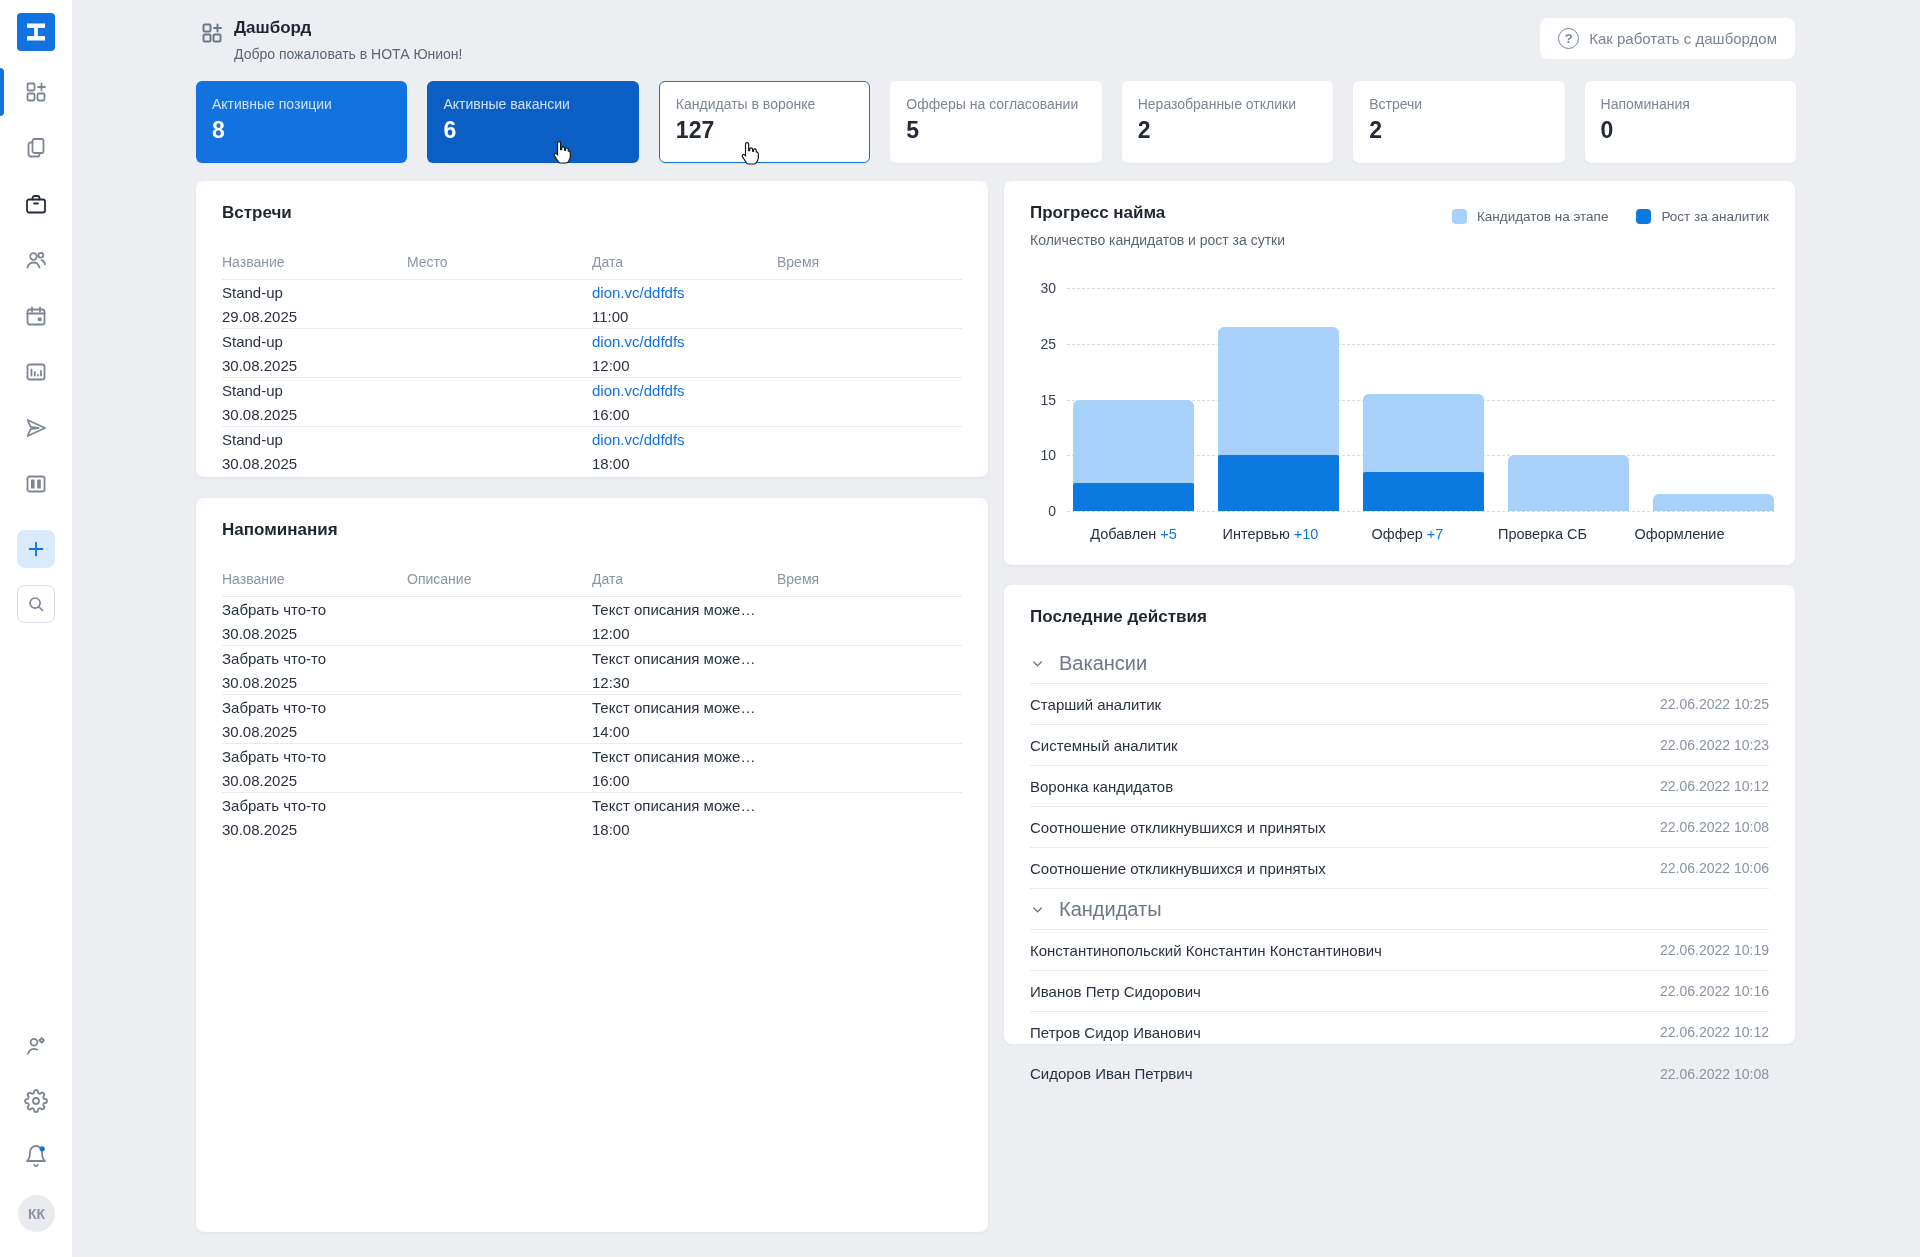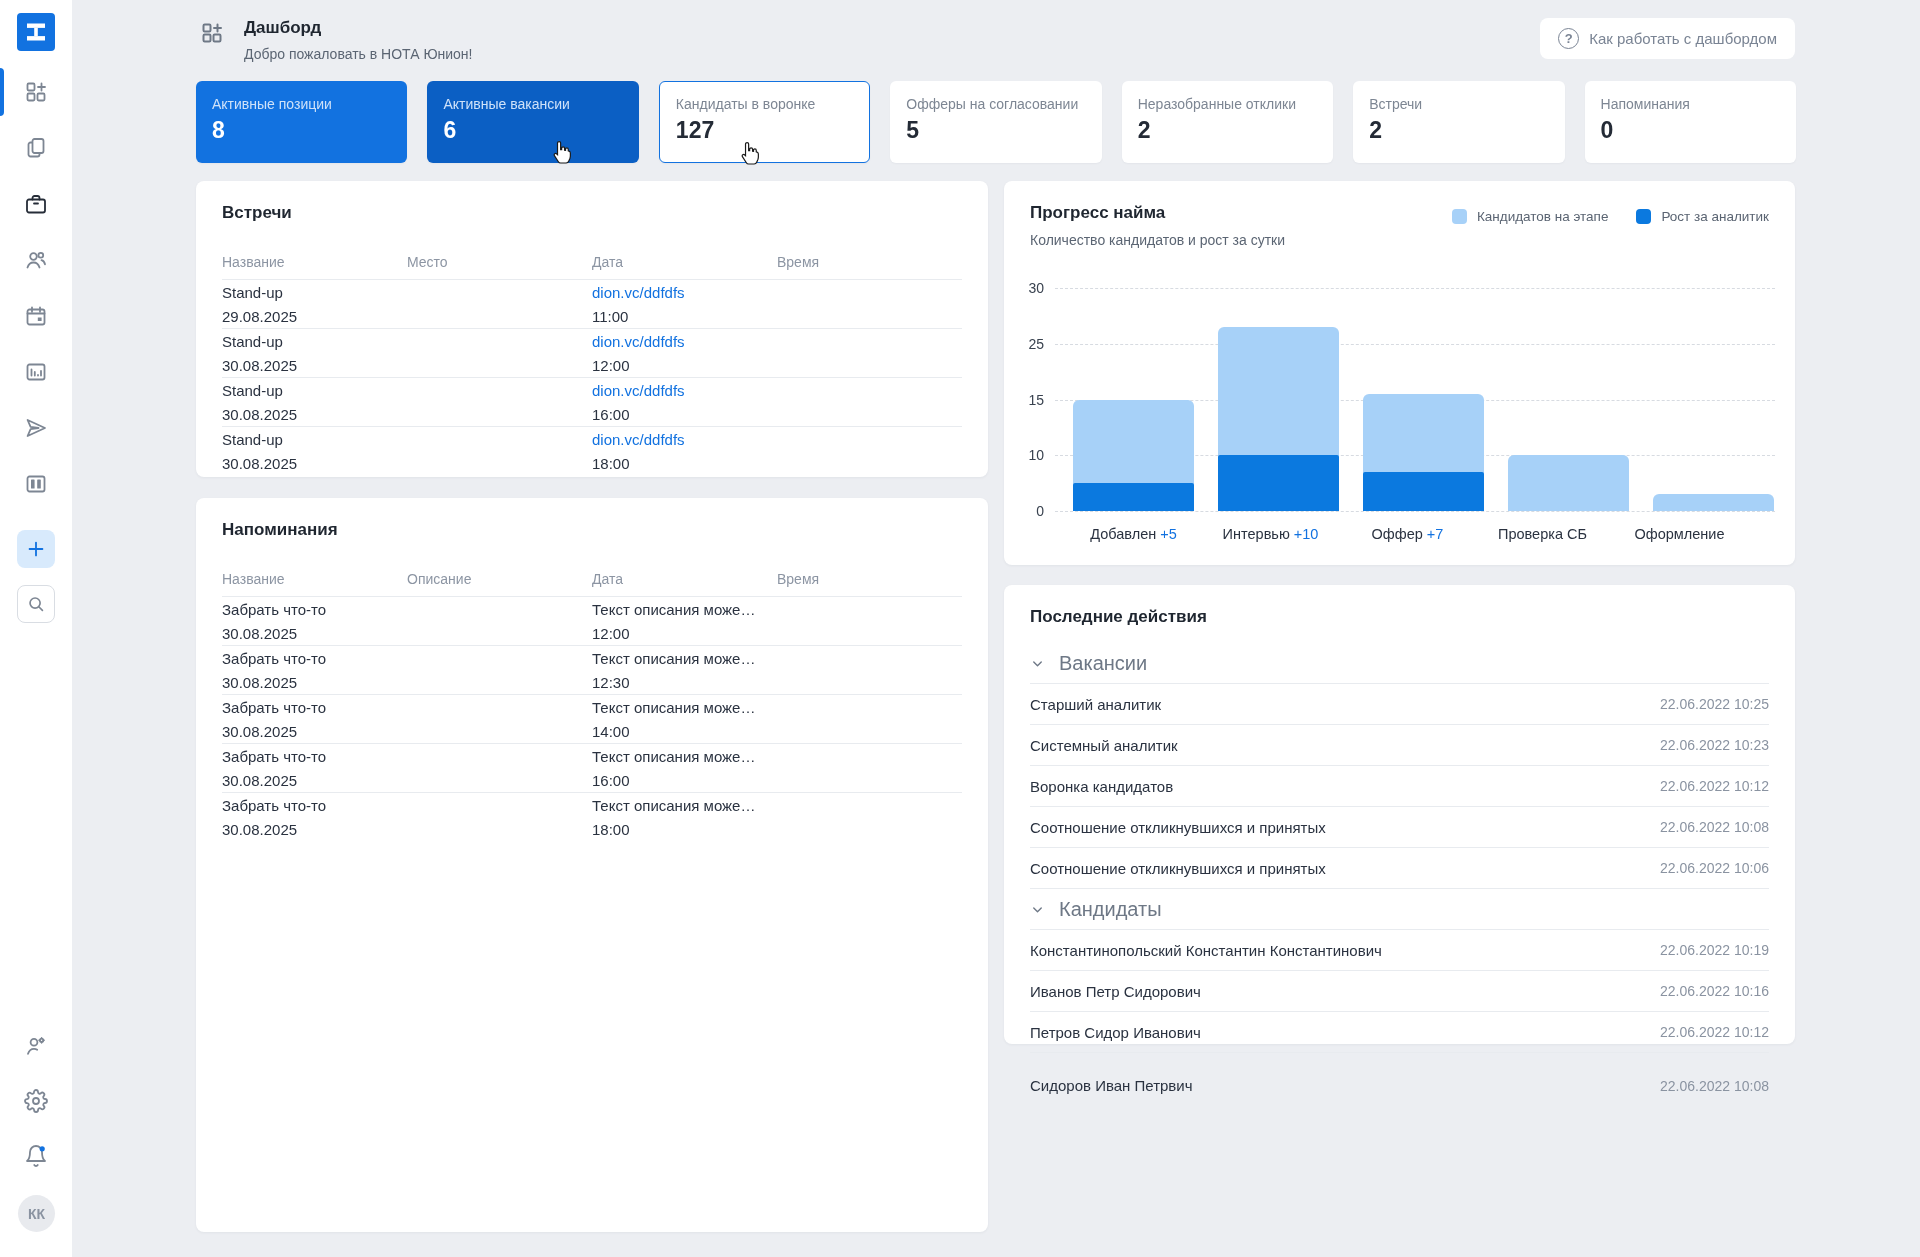--- a/index.html
+++ b/index.html
@@ -47,21 +47,21 @@
     position:absolute; left:0; width:72px; height:40px;
     display:flex; align-items:center; justify-content:center; color:#7D8693; cursor:pointer;
   }
   .avatar {
     position:absolute; top:1195px; left:18px; width:37px; height:37px; border-radius:50%;
     background:#E8EAEE; color:#8A93A1; font-weight:bold; font-size:14px;
     display:flex; align-items:center; justify-content:center; cursor:pointer;
   }
 
   
-  .page-header { position:absolute; left:200px; top:18px; display:flex; gap:20px; }
+  .page-header { position:absolute; left:200px; top:18px; display:flex; gap:10px; }
   .page-header .hdr-icon { color:#6E7886; margin-top:3px; }
   .hdr-title { font-size:17px; font-weight:bold; color:#1F2630; }
   .hdr-subtitle { font-size:14px; color:#5B6573; margin-top:8px; }
   .help-btn {
     position:absolute; top:18px; right:125px; height:41px;
     background:#fff; border:none; border-radius:8px; padding:0 18px;
     display:flex; align-items:center; gap:10px;
     font-family:inherit; font-size:15px; color:#7A8494; cursor:pointer;
   }
   .qmark {
@@ -115,21 +115,21 @@
   .cell-ellipsis { white-space:nowrap; overflow:hidden; text-overflow:ellipsis; padding-right:18px; }
 
   
   .chart-head { display:flex; align-items:flex-start; }
   .chart-sub { font-size:14px; color:#5B6573; margin-top:9px; }
   .legend { margin-left:auto; display:flex; gap:28px; margin-top:6px; }
   .legend-item { display:flex; align-items:center; gap:10px; font-size:13.5px; color:#5A6472; }
   .legend-swatch { width:15px; height:15px; border-radius:4px; }
   .plot { position:relative; height:223px; margin:40px 20px 0 51px; }
   .gridline {
-    position:absolute; left:0; right:0; height:0;
+    position:absolute; left:12px; right:0; height:0;
     border-top:1px dashed #D7DBE1;
   }
   .gridline .tick {
     position:absolute; left:-51px; width:40px; top:0; transform:translateY(-55%);
     text-align:right; font-size:14px; color:#39424F; border:none;
   }
   .bars {
     position:absolute; left:18px; bottom:0; top:0;
     display:flex; gap:24px; align-items:flex-end;
   }
@@ -150,21 +150,21 @@
   .actions-list { margin-top:16px; }
   .section-head {
     display:flex; align-items:center; gap:14px; height:41px;
     font-size:20px; color:#6E7886; border-bottom:1px solid #E8EBEF; cursor:pointer;
   }
   .action-row {
     display:flex; align-items:center; justify-content:space-between; height:41px;
     border-bottom:1px solid #E8EBEF; font-size:15px; color:#2A3240;
   }
   .action-row .when { font-size:14px; color:#8A93A1; }
-  .actions-list .section:last-child .action-row:last-child { border-bottom:none;align-items:flex-end; }
+  .actions-list .section:last-child .action-row:last-child { border-bottom:none; }
 
   
   .cursor { position:absolute; z-index:50; pointer-events:none; }
 </style>
 </head>
 <body>
 
 <aside class="sidebar">
   <div class="logo">
     <svg width="24" height="24" viewBox="0 0 24 24">

